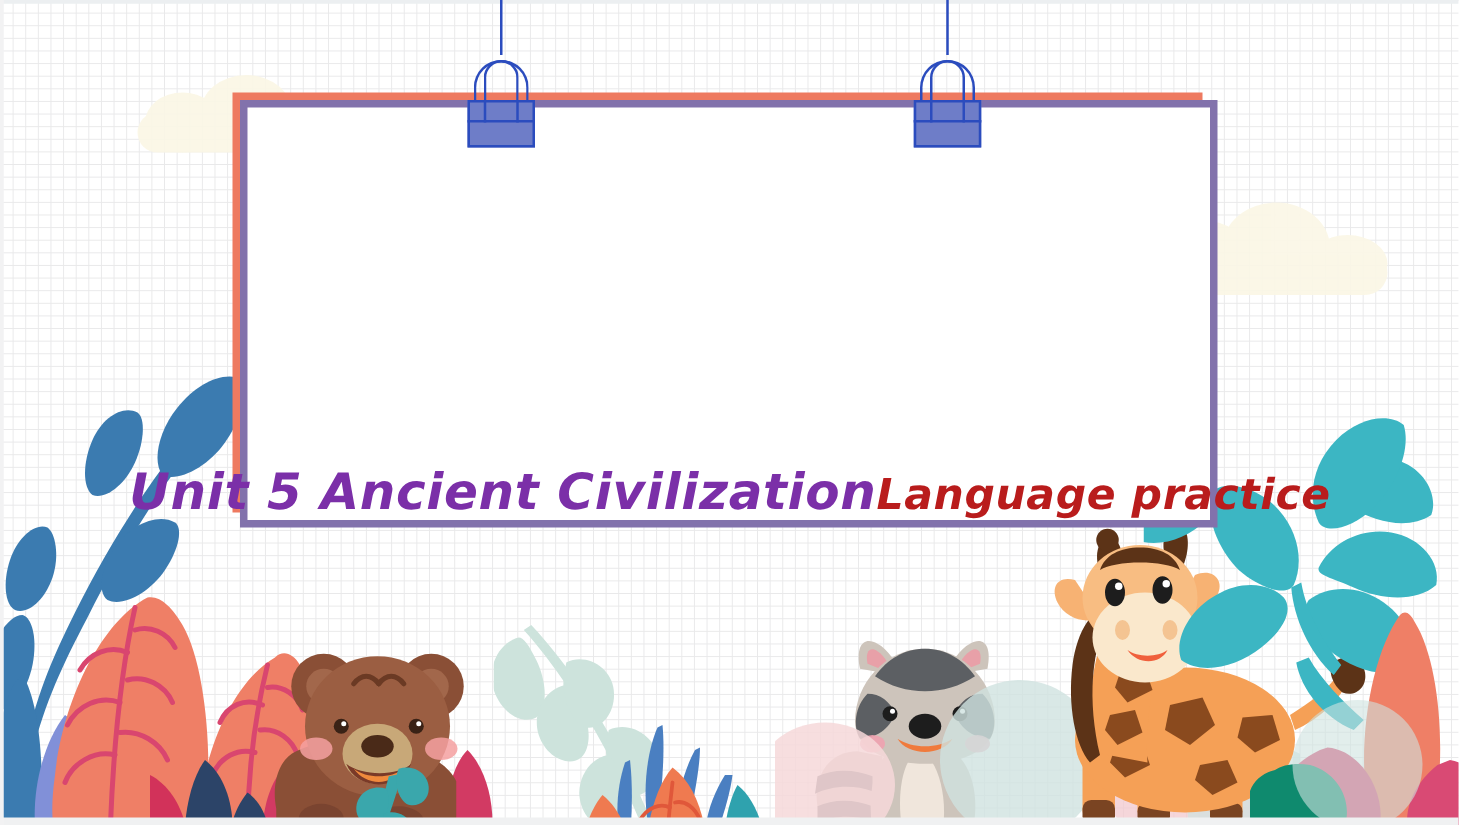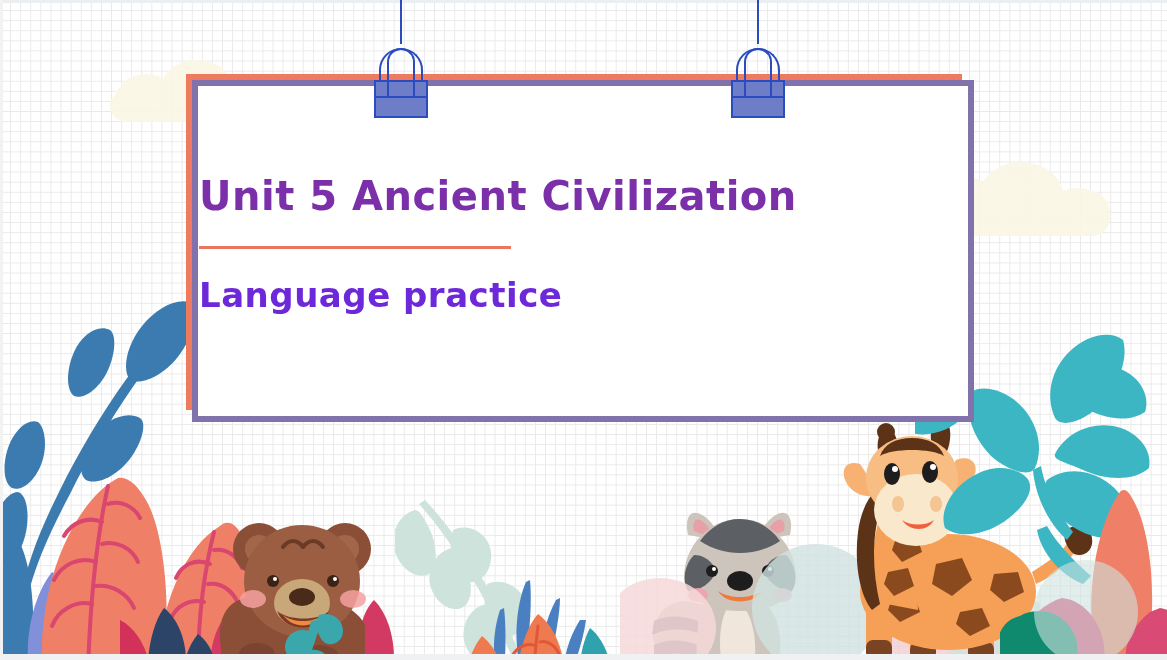--- a/index.html
+++ b/index.html
@@ -62,23 +62,24 @@
     left:12px; top:12px;
     width:770px; height:330px;
     background:#ffffff;
   }
 
   
   .card-text{
     position:absolute;
     left:199px; top:86px;
     width:770px; height:330px;
-    display:flex; flex-direction:column;
-    align-items:flex-start; justify-content:center;
+    display:flex; flex-direction:row;
+    align-items:flex-end; justify-content:center;
     z-index:14;
+    font-style:italic;
   }
   .title{
     font-family:"DejaVu Sans", sans-serif;
     font-weight:bold;
     font-size:40px;
     letter-spacing:.5px;
     color:#7b2fa8;
     white-space:nowrap;
     line-height:1.1;
     margin-top:-14px;
@@ -87,21 +88,21 @@
     width:312px;
     height:3px;
     background:#e8775e;
     margin:28px 0 26px 0;
   }
   .subtitle{
     font-family:"DejaVu Sans", sans-serif;
     font-weight:bold;
     font-size:34px;
     letter-spacing:.5px;
-    color:#6d28d9;
+    color:#b91c1c;
     white-space:nowrap;
   }
 
   
   .clip{position:absolute;z-index:20;}
   .clip .cord{
     position:absolute; left:26px; top:-96px;
     width:2px; height:96px; background:#2b4cbe;
   }
   .clip .handle{

